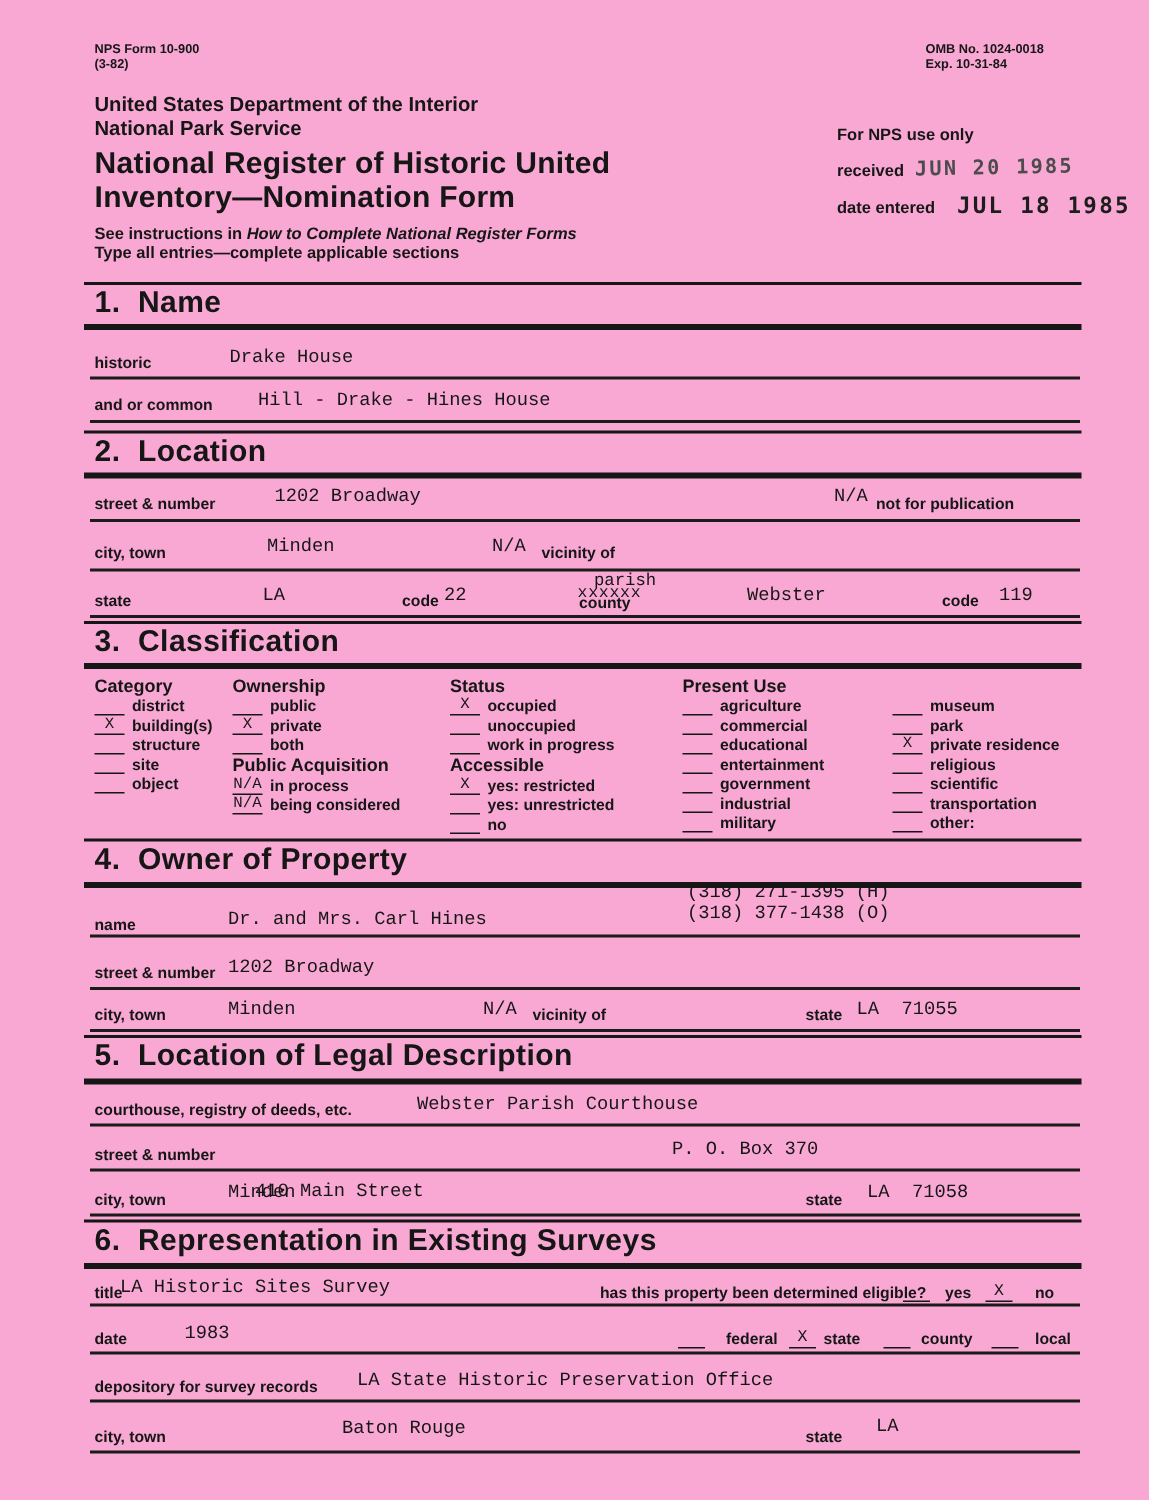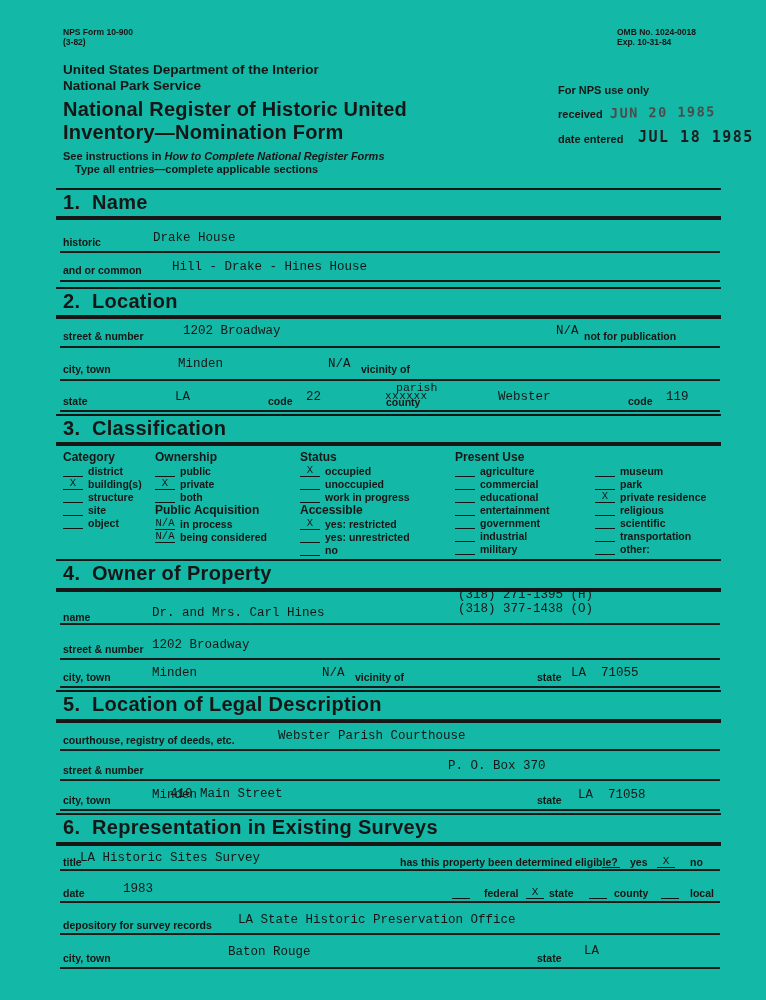--- a/index.html
+++ b/index.html
@@ -1,16 +1,16 @@
 <!DOCTYPE html>
 <html><head>
 <meta charset="utf-8">
 <style>
   html,body{margin:0;padding:0;background:#d9d9d9;}
-  .page{position:relative;width:766px;height:1000px;background:#14b8a6;color:#161616;
+  .page{position:relative;width:766px;height:1000px;background:#f9a8d4;color:#161616;
         font-family:"Liberation Sans","DejaVu Sans",sans-serif;overflow:hidden;margin:0 auto;}
   .a{position:absolute;}
   .tiny{font-size:8.5px;line-height:10px;font-weight:bold;}
   .lbl{font-size:10.5px;font-weight:bold;white-space:pre;}
   .big{font-size:13.5px;font-weight:bold;white-space:pre;}
   .title{font-size:20px;font-weight:bold;letter-spacing:.2px;white-space:pre;}
   .sect{font-size:20px;font-weight:bold;letter-spacing:.3px;white-space:pre;}
   .typed{font-family:"Liberation Mono","DejaVu Sans Mono",monospace;font-size:12.5px;white-space:pre;}
   .stamp{font-family:"DejaVu Sans Mono",monospace;font-weight:bold;font-size:13.5px;letter-spacing:1.5px;white-space:pre;}
   .rule{position:absolute;left:56px;width:665px;height:2px;background:#161616;}
@@ -42,21 +42,21 @@
   <div class="a title" style="left:63px;top:98px;">National Register of Historic United</div>
   <div class="a title" style="left:63px;top:121px;">Inventory—Nomination Form</div>
 
   <div class="a lbl" style="left:558px;top:84px;font-size:11px;">For NPS use only</div>
   <div class="a lbl" style="left:558px;top:108px;font-size:11px;">received</div>
   <div class="a stamp" style="left:610px;top:104px;color:#4c4c4c;transform:rotate(-1deg);">JUN 20 1985</div>
   <div class="a lbl" style="left:558px;top:133px;font-size:11px;">date entered</div>
   <div class="a stamp" style="left:638px;top:128px;font-size:15px;color:#1d1d1d;">JUL 18 1985</div>
 
   <div class="a inst" style="left:63px;top:150px;"><span>See instructions in </span><span style="font-style:italic;">How to Complete National Register Forms</span></div>
-  <div class="a inst" style="left:63px;top:163px;margin-left:12px;">Type all entries—complete applicable sections</div>
+  <div class="a inst" style="left:63px;top:163px;">Type all entries—complete applicable sections</div>
 
   <div class="rule" style="top:188px;"></div>
   <div class="a sect" style="left:63px;top:191px;">1.  Name</div>
   <div class="rule rule3" style="top:216px;"></div>
 
   <div class="a lbl" style="left:63px;top:236px;">historic</div>
   <div class="a typed" style="left:153px;top:231px;">Drake House</div>
   <div class="hl" style="top:251px;"></div>
 
   <div class="a lbl" style="left:63px;top:264px;">and or common</div>
@@ -75,21 +75,21 @@
 
   <div class="a lbl" style="left:63px;top:363px;">city, town</div>
   <div class="a typed" style="left:178px;top:357px;">Minden</div>
   <div class="a typed" style="left:328px;top:357px;">N/A</div>
   <div class="a lbl" style="left:361px;top:363px;">vicinity of</div>
   <div class="hl" style="top:379px;"></div>
 
   <div class="a lbl" style="left:63px;top:395px;">state</div>
   <div class="a typed" style="left:175px;top:390px;">LA</div>
   <div class="a lbl" style="left:268px;top:395px;">code</div>
-  <div class="a typed" style="left:306px;top:390px;text-align:center;">22</div>
+  <div class="a typed" style="left:296px;top:390px;text-align:center;">22</div>
   <div class="a" style="left:386px;top:381px;">
     <div class="typed" style="margin-left:10px;font-size:11.5px;">parish</div>
     <div style="position:relative;margin-top:-2px;">
       <span class="lbl">county</span>
       <span class="typed xover">xxxxxx</span>
     </div>
   </div>
   <div class="a typed" style="left:498px;top:390px;">Webster</div>
   <div class="a lbl" style="left:628px;top:395px;">code</div>
   <div class="a typed" style="left:666px;top:390px;">119</div>

